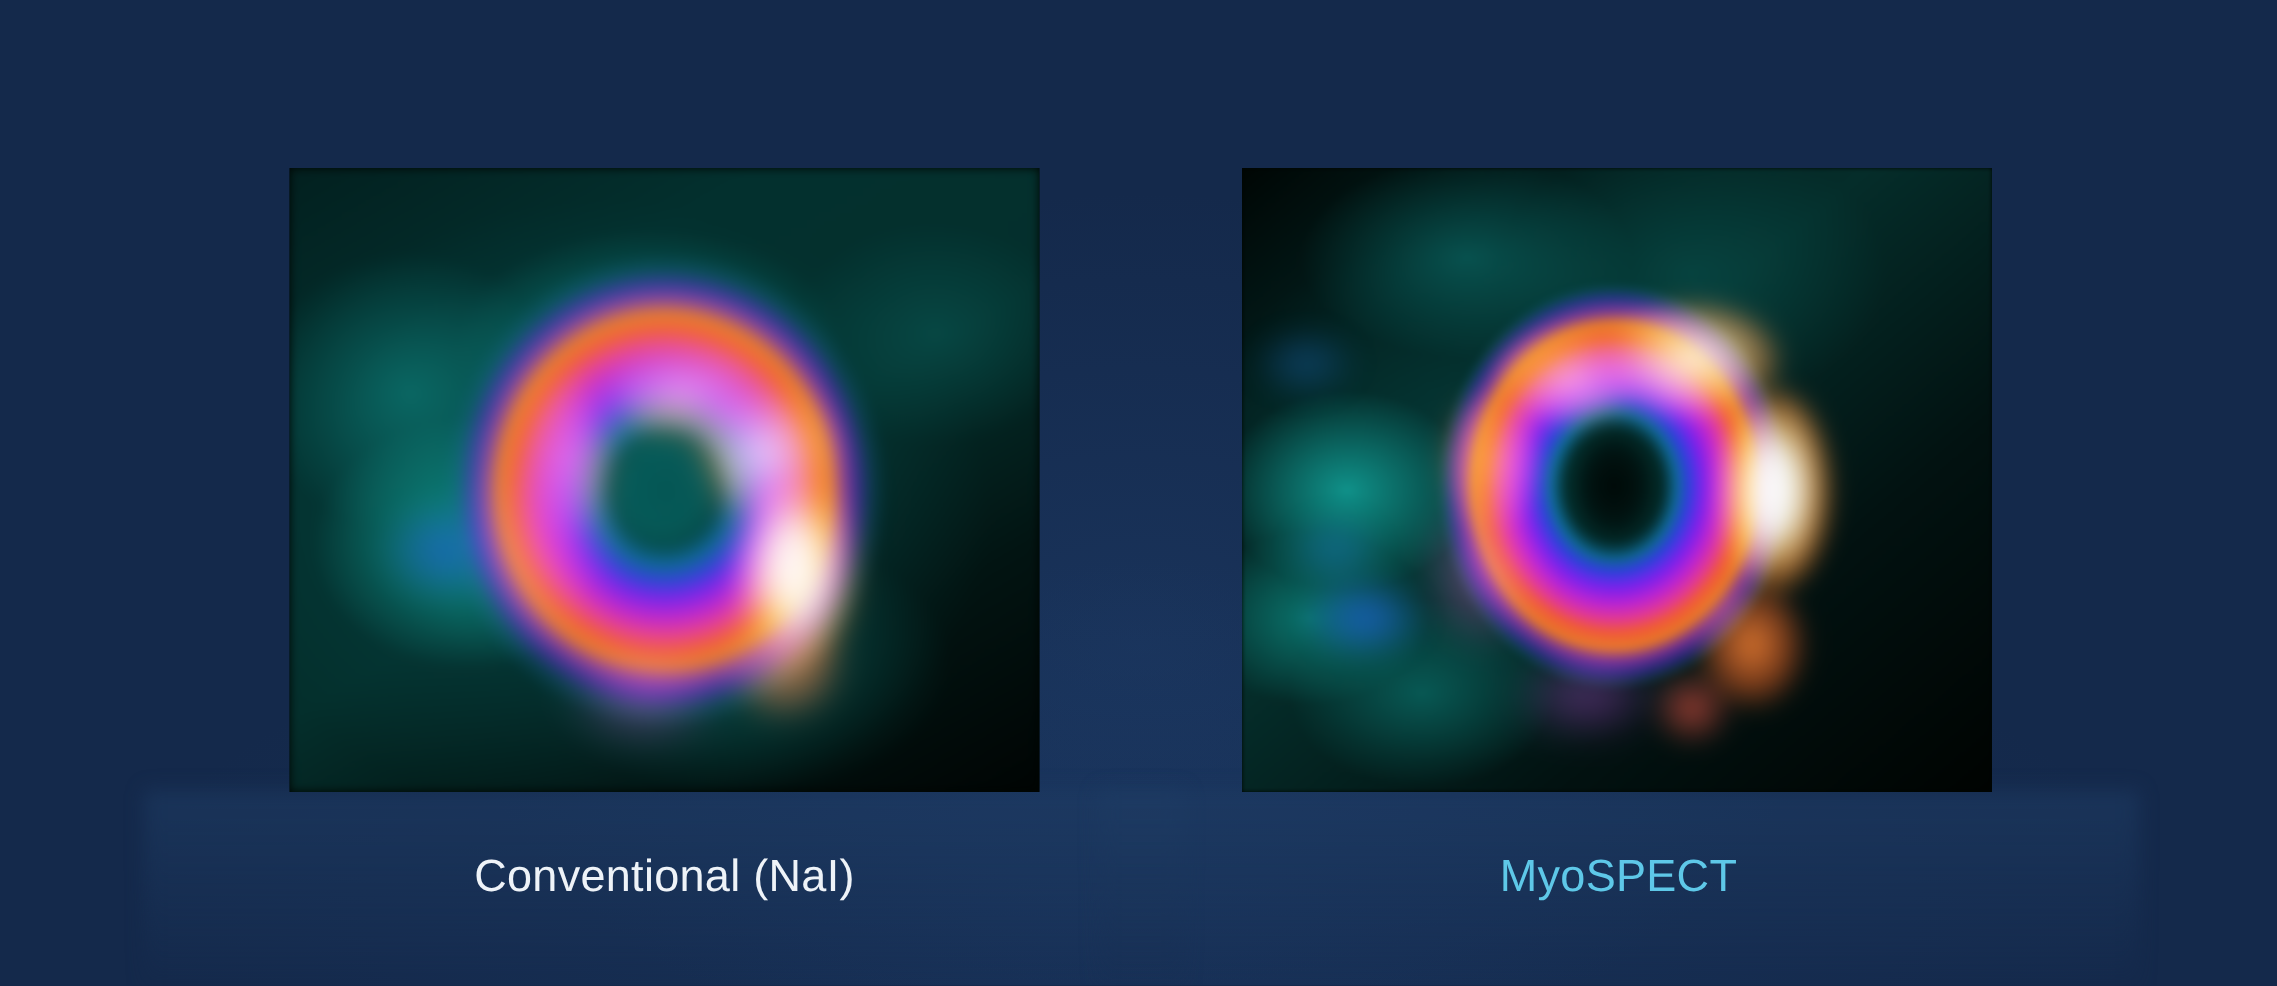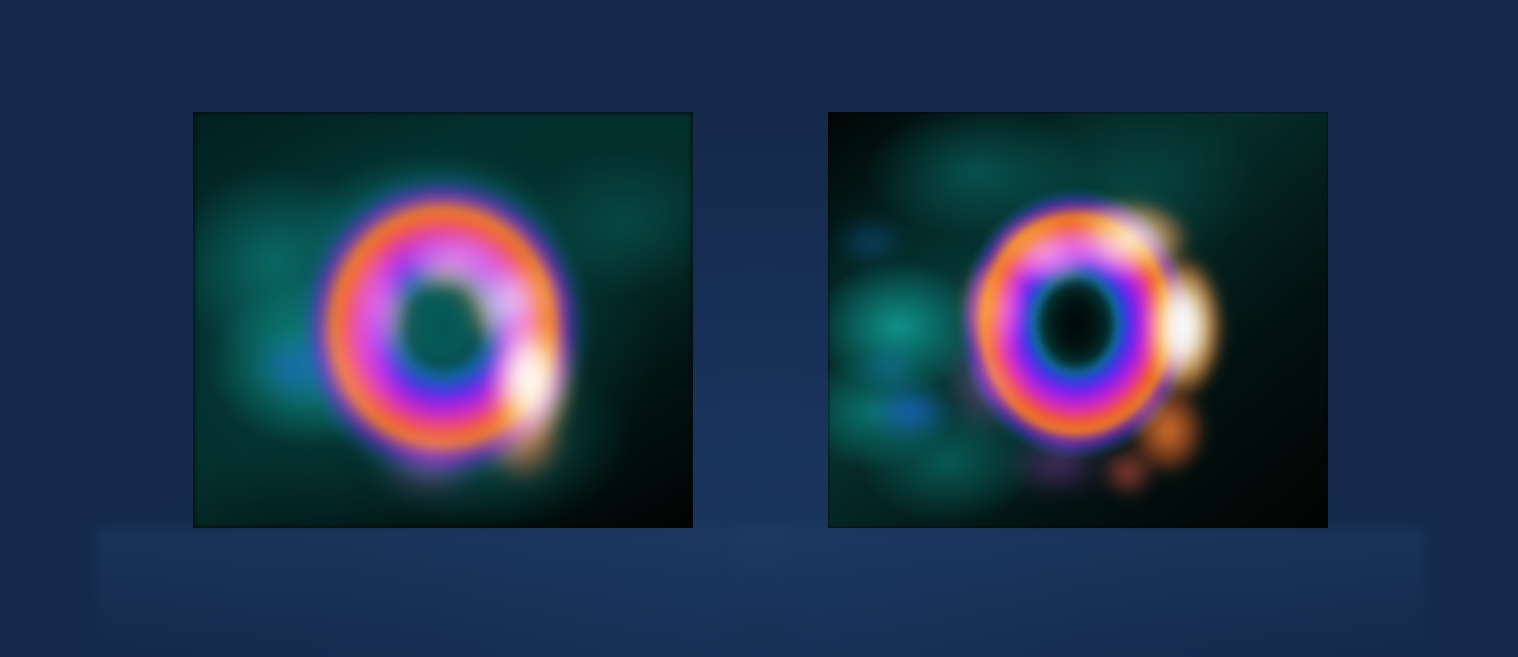--- a/index.html
+++ b/index.html
@@ -232,32 +232,34 @@
       <div id="left-blurwrap" class="layer">
         <div class="layer" id="left-bg"></div>
         <div class="layer" id="left-blue"></div>
         <div class="layer" id="left-myo"></div>
         <div class="layer" id="left-soft"></div>
         <div class="layer" id="left-hot"></div>
         <div class="layer" id="left-cavity"></div>
       </div>
     </div>
 
+    <div class="caption" id="caption-left" style="color: rgb(238, 243, 248);">Conventional (NaI)</div>
   </div>
 
   <div class="panel-group" id="group-right">
 
     <div class="glow-slab"></div>
 
     <div class="scan" id="scan-right">
       <div id="right-blurwrap" class="layer">
         <div class="layer" id="right-bg"></div>
         <div class="layer" id="right-blue"></div>
         <div class="layer" id="right-myo"></div>
         <div class="layer" id="right-soft"></div>
         <div class="layer" id="right-hot"></div>
         <div class="layer" id="right-cavity"></div>
       </div>
     </div>
 
+    <div class="caption" id="caption-right" style="color: rgb(94, 200, 232);">MyoSPECT</div>
   </div>
 
 </div>
 
 </body></html>

